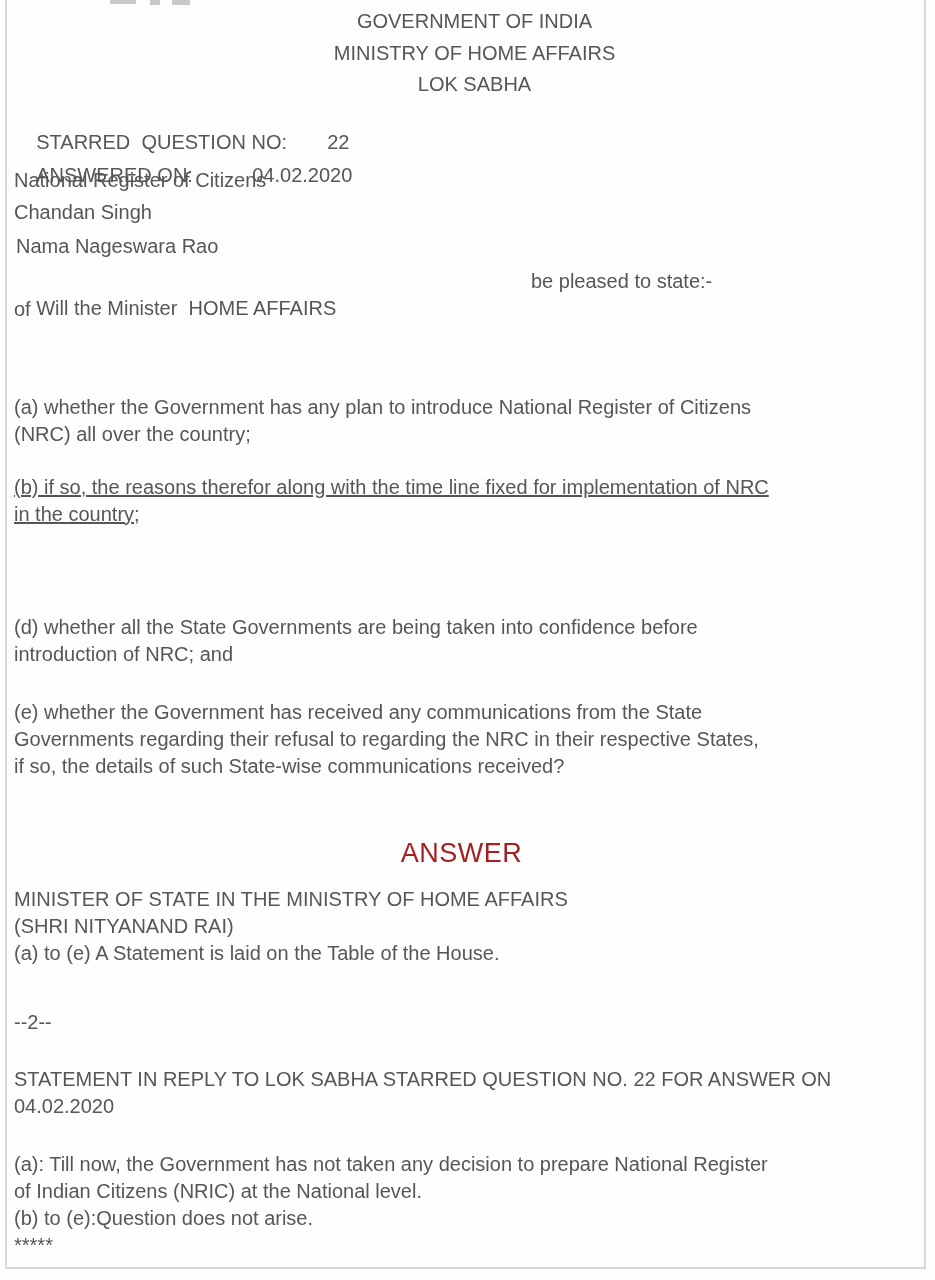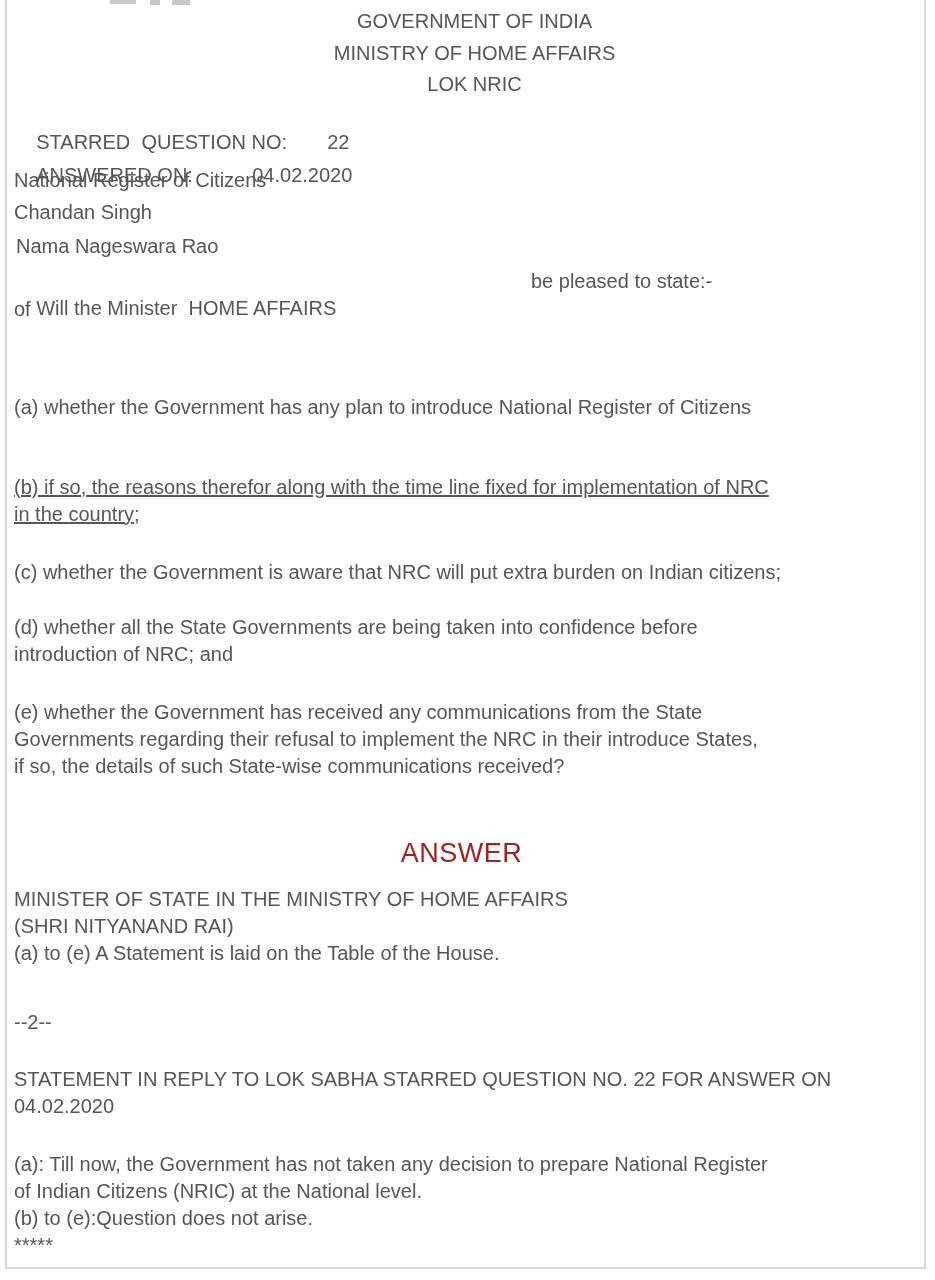--- a/index.html
+++ b/index.html
@@ -38,55 +38,53 @@
 
 <div class="page">
   <div class="frame"></div>
 
   <div class="artifact" style="left:110px; top:0; width:26px; height:4px;"></div>
   <div class="artifact" style="left:150px; top:0; width:10px; height:5px;"></div>
   <div class="artifact" style="left:172px; top:0; width:18px; height:5px;"></div>
 
   <div class="full center hdr" style="top:6px;">GOVERNMENT OF INDIA</div>
   <div class="full center hdr" style="top:38px;">MINISTRY OF HOME AFFAIRS</div>
-  <div class="full center hdr" style="top:69px;">LOK NRIC</div>
+  <div class="full center hdr" style="top:69px;">LOK SABHA</div>
 
   <div class="abs line" style="top:102px;">
     <span class="label-starred">STARRED  QUESTION NO:</span><span>22</span>
   </div>
   <div class="abs line" style="top:135px;">
     <span class="label-answered">ANSWERED ON:</span><span>04.02.2020</span>
   </div>
   <div class="abs line" style="top:167px;">National Register of Citizens</div>
   <div class="abs line" style="top:199px;">Chandan Singh</div>
   <div class="abs line" style="top:233px; left:16px;">Nama Nageswara Rao</div>
 
   <div class="abs line" style="top:268px;">
     <span>Will the Minister  HOME AFFAIRS</span>
     <span class="intro-right">be pleased to state:-</span>
   </div>
   <div class="abs line" style="top:296px;">of</div>
 
   <div class="abs para" style="top:394px;">
     <div class="line">(a) whether the Government has any plan to introduce National Register of Citizens</div>
+    <div class="line">(NRC) all over the country;</div>
   </div>
   <div class="abs para" style="top:474px;text-decoration:underline;">
     <div class="line">(b) if so, the reasons therefor along with the time line fixed for implementation of NRC</div>
     <div class="line">in the country;</div>
-  </div>
-  <div class="abs para" style="top:559px;">
-    <div class="line">(c) whether the Government is aware that NRC will put extra burden on Indian citizens;</div>
   </div>
   <div class="abs para" style="top:614px;">
     <div class="line">(d) whether all the State Governments are being taken into confidence before</div>
     <div class="line">introduction of NRC; and</div>
   </div>
   <div class="abs para" style="top:699px;">
     <div class="line">(e) whether the Government has received any communications from the State</div>
-    <div class="line">Governments regarding their refusal to implement the NRC in their introduce States,</div>
+    <div class="line">Governments regarding their refusal to regarding the NRC in their respective States,</div>
     <div class="line">if so, the details of such State-wise communications received?</div>
   </div>
 
   <div class="abs answer-heading" style="top:838px; color:#a42123;">ANSWER</div>
   <div class="abs para" style="top:876px;margin-top:10px;">
     <div class="line">MINISTER OF STATE IN THE MINISTRY OF HOME AFFAIRS</div>
     <div class="line">(SHRI NITYANAND RAI)</div>
     <div class="line">(a) to (e) A Statement is laid on the Table of the House.</div>
   </div>
 

